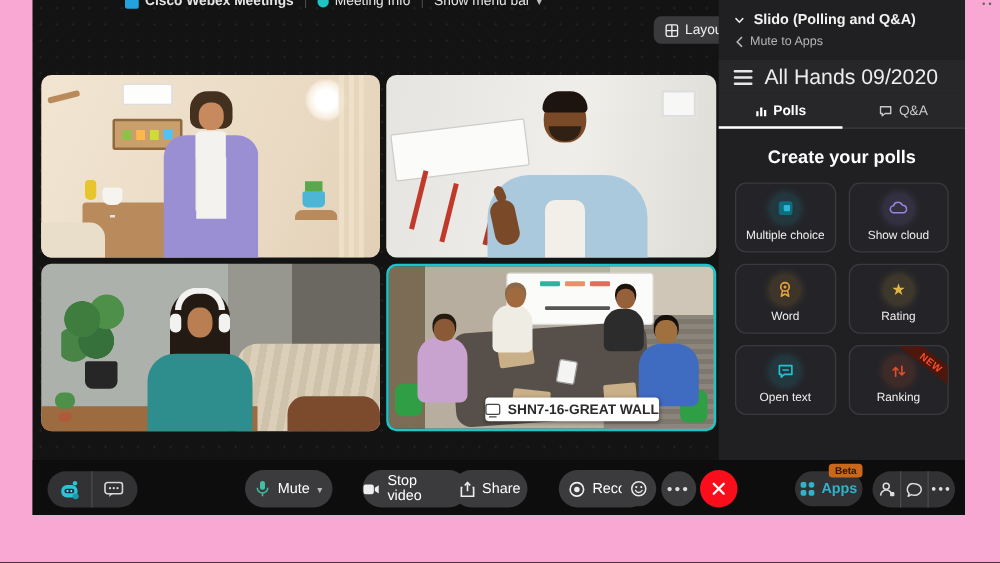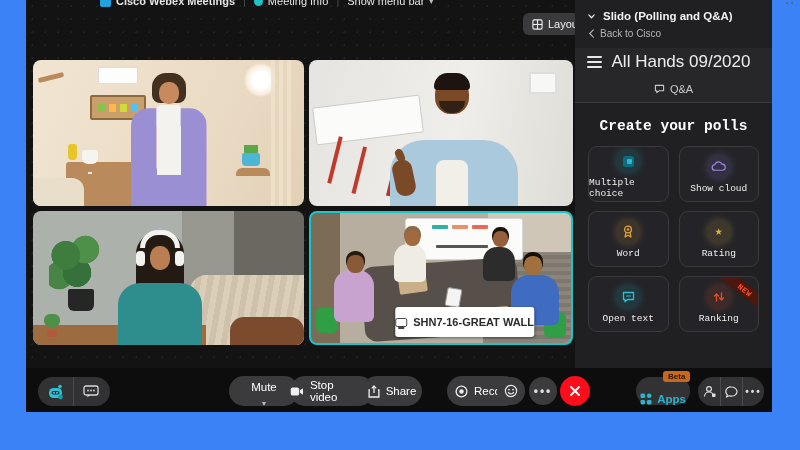--- a/index.html
+++ b/index.html
@@ -1,17 +1,17 @@
 <!DOCTYPE html>
 <html><head>
 <meta charset="utf-8">
 <style>
   * { box-sizing: border-box; margin: 0; padding: 0; }
   body { background: #000; font-family: "Liberation Sans", sans-serif; }
-  .screen { position: relative; width: 800px; height: 450px; background: #3b82f6; overflow: hidden; }
+  .screen { position: relative; width: 800px; height: 450px; background: #f9a8d4; overflow: hidden; }
   .app { position: absolute; left: 26px; top: 0; width: 746px; height: 412px; background: #131314; overflow: hidden; }
   .stage { position: absolute; left: 0; top: 0; width: 549px; height: 368px;
     background-image: radial-gradient(#222224 1px, transparent 1px); background-size: 13px 13px; }
 
   
   .titlebar { position: absolute; top: -5px; left: 74px; display: flex; align-items: center; gap: 8px;
     font-size: 11px; color: #e6e6e6; white-space: nowrap; z-index: 5; }
   .titlebar .sep { color: #4c4c4c; }
   .tb-item { display: flex; align-items: center; gap: 5px; }
   .logo-sq { width: 11px; height: 11px; border-radius: 2px; background: #23a3dd; }
@@ -29,41 +29,41 @@
   
   .tile { position: absolute; border-radius: 8px; overflow: hidden; }
   .t1 { left: 7px; top: 60px; width: 271px; height: 146px; background: linear-gradient(115deg,#f1e5d2,#e9d9c2 70%,#e2d0b6); }
   .t2 { left: 283px; top: 60px; width: 264px; height: 146px; background: linear-gradient(100deg,#e5e4e0,#efeeea 55%,#dddcd6); }
   .t3 { left: 7px; top: 211px; width: 271px; height: 134px; background: linear-gradient(90deg,#adb1ab 0 55%,#97968f 55% 74%,#6b6761 74%); }
   .t4 { left: 283px; top: 211px; width: 264px; height: 134px; border: 2px solid #18c7c7;
     background: linear-gradient(90deg,#7c6b55 0 11%,#b7ae9f 11% 68%,#cfc6b7 68%); }
   .art { position: absolute; }
 
   
-  .room-label { position: absolute; left: 50%; transform: translateX(-38%); bottom: 6px; height: 30px;
+  .room-label { position: absolute; left: 50%; transform: translateX(-38%); bottom: 6px; height: 19px;
     background: #fff; border-radius: 3px; display: flex; align-items: center; gap: 6px; padding: 0 0;
-    color: #2b2b2b; font-size: 11px; font-weight: 600; white-space: nowrap; box-shadow: 0 1px 3px rgba(0,0,0,.4); margin-left: 7px; }
+    color: #2b2b2b; font-size: 11px; font-weight: 600; white-space: nowrap; box-shadow: 0 1px 3px rgba(0,0,0,.4); }
   .dev-ic { width: 12px; height: 9px; border: 1.5px solid #444; border-radius: 2px; position: relative; }
   .dev-ic:after { content: ""; position: absolute; left: 2px; right: 2px; bottom: -3px; height: 1.5px; background: #444; }
 
   
   .panel { position: absolute; left: 549px; top: 0; width: 197px; height: 368px; background: #202022; }
   .p-head { display: flex; align-items: center; gap: 7px; padding: 10px 12px 3px; color: #f2f2f2;
     font-size: 11.5px; font-weight: bold; cursor: pointer; }
   .p-back { display: flex; align-items: center; gap: 5px; padding: 3px 12px 9px 13px; color: #b5b5b5; font-size: 10px; cursor: pointer; }
   .p-meet { height: 27px; display: flex; align-items: center; background: #272729; padding: 0 12px; }
   .p-meet .title { flex: 1; text-align: center; color: #ededed; font-size: 17px; }
   .burger { width: 15px; display: flex; flex-direction: column; gap: 3px; cursor: pointer; }
   .burger i { height: 2px; background: #e8e8e8; border-radius: 1px; }
   .p-tabs { display: flex; background: #272729; border-bottom: 1px solid #3b3b3e; }
   .p-tab { flex: 1; height: 27px; display: flex; align-items: center; justify-content: center; gap: 5px;
     font-size: 11px; color: #c9c9c9; cursor: pointer; position: relative; }
   .p-tab.active { color: #fff; font-weight: 600; }
   .p-tab.active:after { content: ""; position: absolute; left: 0; right: 0; bottom: -1px; height: 2px; background: #fff; }
-  .p-body { padding-top: 15px; font-family: Liberation Mono, monospace; }
+  .p-body { padding-top: 15px; }
   .p-body h3 { color: #fff; font-size: 14.5px; text-align: center; margin-bottom: 7px; }
   .p-sub { color: #c6c6c6; font-size: 10.5px; text-align: center; line-height: 1.5; padding: 0 14px; }
   .cards { display: grid; grid-template-columns: 1fr 1fr; gap: 9px 10px; margin: 12px 13px 0; }
   .card { height: 56px; background: #242428; border: 1px solid #3a3a3e; border-radius: 9px;
     display: flex; flex-direction: column; align-items: center; justify-content: center; gap: 4px;
     position: relative; overflow: hidden; cursor: pointer; }
   .card-label { font-size: 9.5px; color: #f0f0f0; }
   .glow { width: 24px; height: 24px; border-radius: 50%; display: flex; align-items: center; justify-content: center; }
   .g-teal   { background: rgba(32,176,198,.14); box-shadow: 0 0 7px rgba(32,176,198,.3); }
   .g-purple { background: rgba(150,128,220,.14); box-shadow: 0 0 7px rgba(150,128,220,.3); }
@@ -79,21 +79,21 @@
   .pill { position: absolute; top: 8px; height: 30px; background: #3b3b3d; border-radius: 16px;
     display: flex; align-items: center; justify-content: center; gap: 6px; color: #fff; font-size: 11.5px; cursor: pointer; }
   .circle { position: absolute; top: 9px; width: 28px; height: 28px; border-radius: 50%; background: #3b3b3d;
     display: flex; align-items: center; justify-content: center; color: #eee; cursor: pointer; }
   .seg-pill { position: absolute; top: 9px; height: 29px; background: #323234; border-radius: 15px; display: flex; align-items: center; }
   .seg { width: 35px; height: 100%; display: flex; align-items: center; justify-content: center; cursor: pointer; }
   .seg + .seg { border-left: 1px solid #4b4b4d; }
   .end-btn { position: absolute; left: 534px; top: 8px; width: 30px; height: 30px; border-radius: 50%;
     background: #fb0e1b; display: flex; align-items: center; justify-content: center; cursor: pointer; }
   .apps-btn { position: absolute; left: 610px; top: 9px; height: 28px; width: 54px; border-radius: 14px;
-    background: #323234; display: flex; align-items: flex-end; justify-content: center; gap: 5px;
+    background: #323234; display: flex; align-items: center; justify-content: center; gap: 5px;
     color: #2fb3cc; font-size: 11.5px; font-weight: 600; cursor: pointer; }
   .beta { position: absolute; left: 637px; top: 3px; background: #c9681a; color: #2e1700; font-size: 8px;
     font-weight: bold; border-radius: 3px; padding: 1px 5px; z-index: 2; }
   .dots3 { letter-spacing: 2px; font-weight: bold; color: #ddd; font-size: 12px; line-height: 0; }
 
   svg { display: block; }
 </style>
 </head>
 <body>
 
@@ -208,31 +208,39 @@
       <div class="p-head">
         <svg width="9" height="9" viewBox="0 0 10 10">
           <path d="M2 3.2 L5 6.4 L8 3.2" fill="none" stroke="#e8e8e8" stroke-width="1.4" stroke-linecap="round"></path>
         </svg>
         <span>Slido (Polling and Q&amp;A)</span>
       </div>
       <div class="p-back">
         <svg width="7" height="9" viewBox="0 0 7 10">
           <path d="M5.5 1 L1.5 5 L5.5 9" fill="none" stroke="#b5b5b5" stroke-width="1.3" stroke-linecap="round"></path>
         </svg>
-        <span>Back to Cisco</span>
+        <span>Mute to Apps</span>
       </div>
       <div class="p-meet">
         <span class="burger">
             <i></i>
             <i></i>
             <i></i>
           </span>
         <span class="title">All Hands 09/2020</span>
       </div>
       <div class="p-tabs">
+        <div class="p-tab active">
+          <svg width="10" height="10" viewBox="0 0 10 10">
+            <rect x="1" y="5" width="1.8" height="4" fill="#fff"></rect>
+              <rect x="4.1" y="2" width="1.8" height="7" fill="#fff"></rect>
+              <rect x="7.2" y="4" width="1.8" height="5" fill="#fff"></rect>
+          </svg>
+          <span>Polls</span>
+        </div>
         <div class="p-tab">
           <svg width="11" height="10" viewBox="0 0 12 11">
             <path d="M1.5 1.5 h9 v6 h-5 l-2.5 2 v-2 h-1.5 z" fill="none" stroke="#c9c9c9" stroke-width="1.2" stroke-linejoin="round"></path>
           </svg>
           <span>Q&amp;A</span>
         </div>
       </div>
       <div class="p-body">
         <h3>Create your polls</h3>
         <div class="cards">
@@ -308,21 +316,21 @@
           <svg width="16" height="13" viewBox="0 0 16 13">
             <rect x="1" y="1" width="14" height="9" rx="2" fill="none" stroke="#d8d8d8" stroke-width="1.3"></rect>
             <circle cx="5" cy="5.5" r="0.9" fill="#d8d8d8"></circle>
               <circle cx="8" cy="5.5" r="0.9" fill="#d8d8d8"></circle>
               <circle cx="11" cy="5.5" r="0.9" fill="#d8d8d8"></circle>
             <path d="M5 10 L4 12.5 L7.5 10" fill="#d8d8d8"></path>
           </svg>
         </div>
       </div>
 
-      <div class="pill" style="left:203px;width:70px;flex-direction:column;">
+      <div class="pill" style="left:170px;width:70px;">
         <svg width="12" height="14" viewBox="0 0 12 14">
           <rect x="4" y="0.8" width="4" height="7" rx="2" fill="#41c1a3"></rect>
           <path d="M1.8 6.2 a4.2 4.2 0 0 0 8.4 0" fill="none" stroke="#41c1a3" stroke-width="1.2"></path>
           <line x1="6" y1="10.6" x2="6" y2="13" stroke="#41c1a3" stroke-width="1.2"></line>
         </svg>
         <span>Mute</span>
         <span class="chev">▾</span>
       </div>
 
       <div class="pill" style="left:264px;width:84px;">

